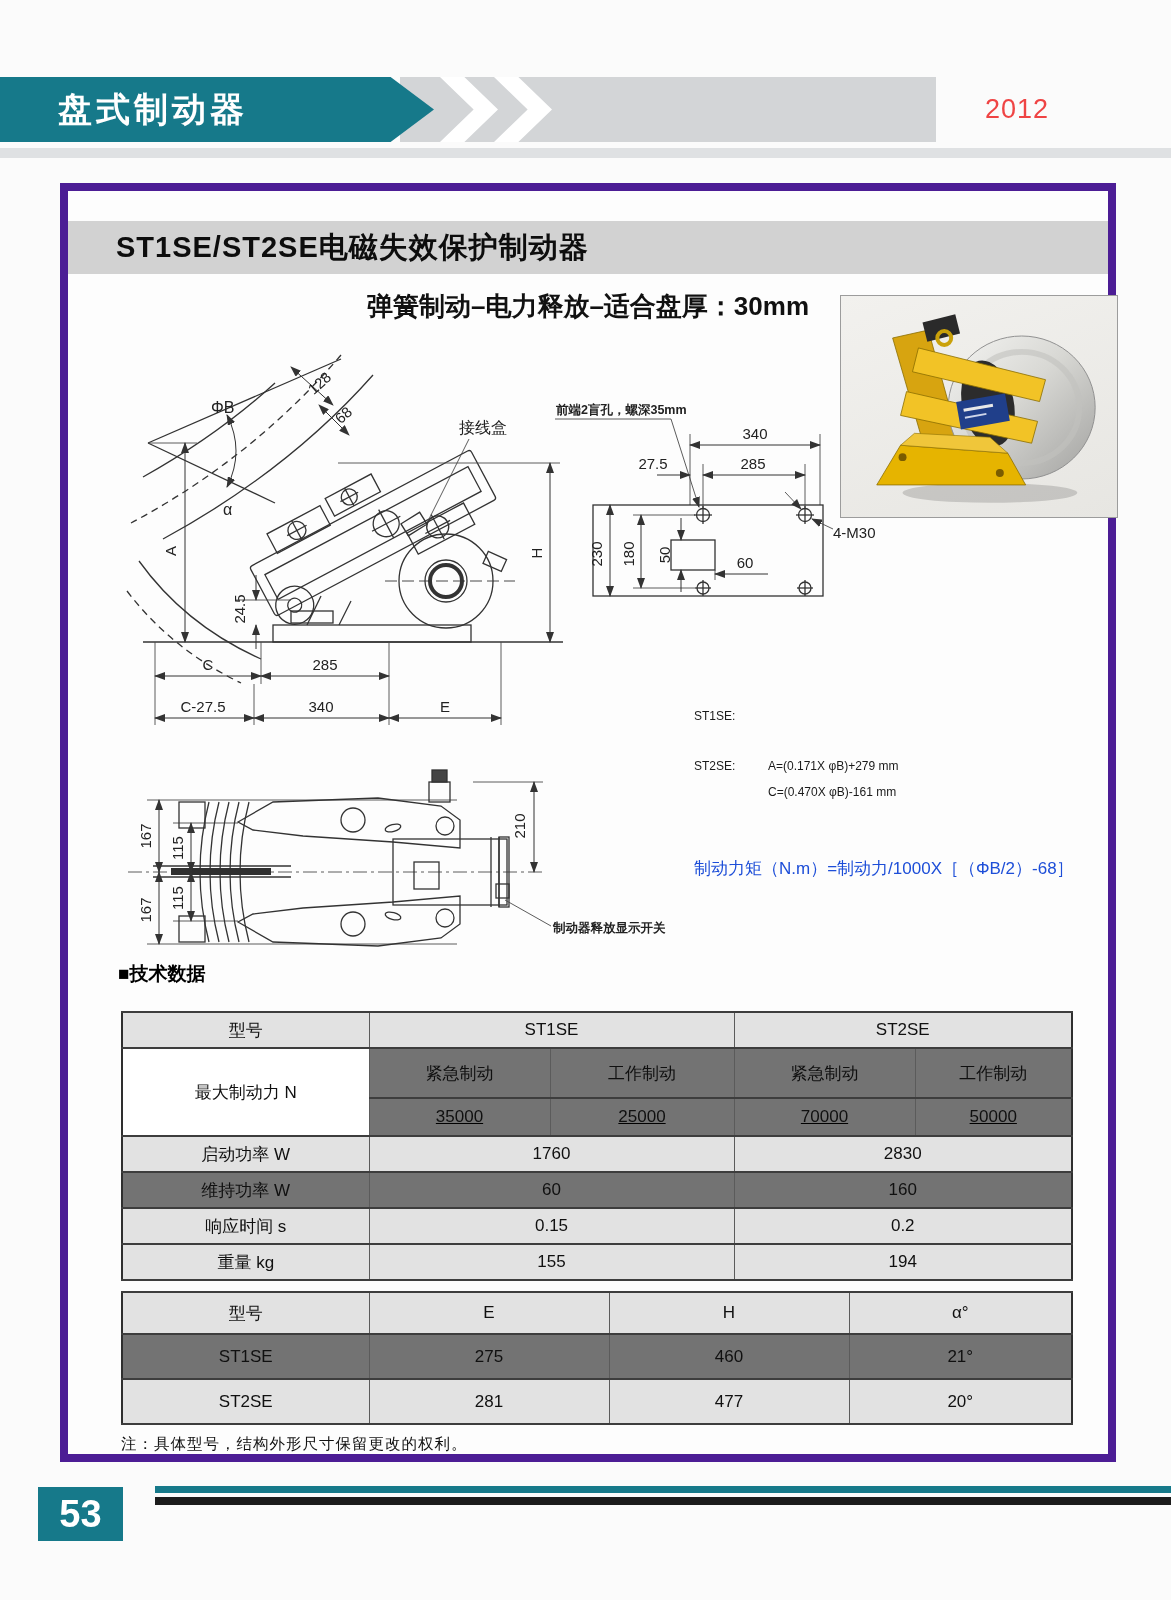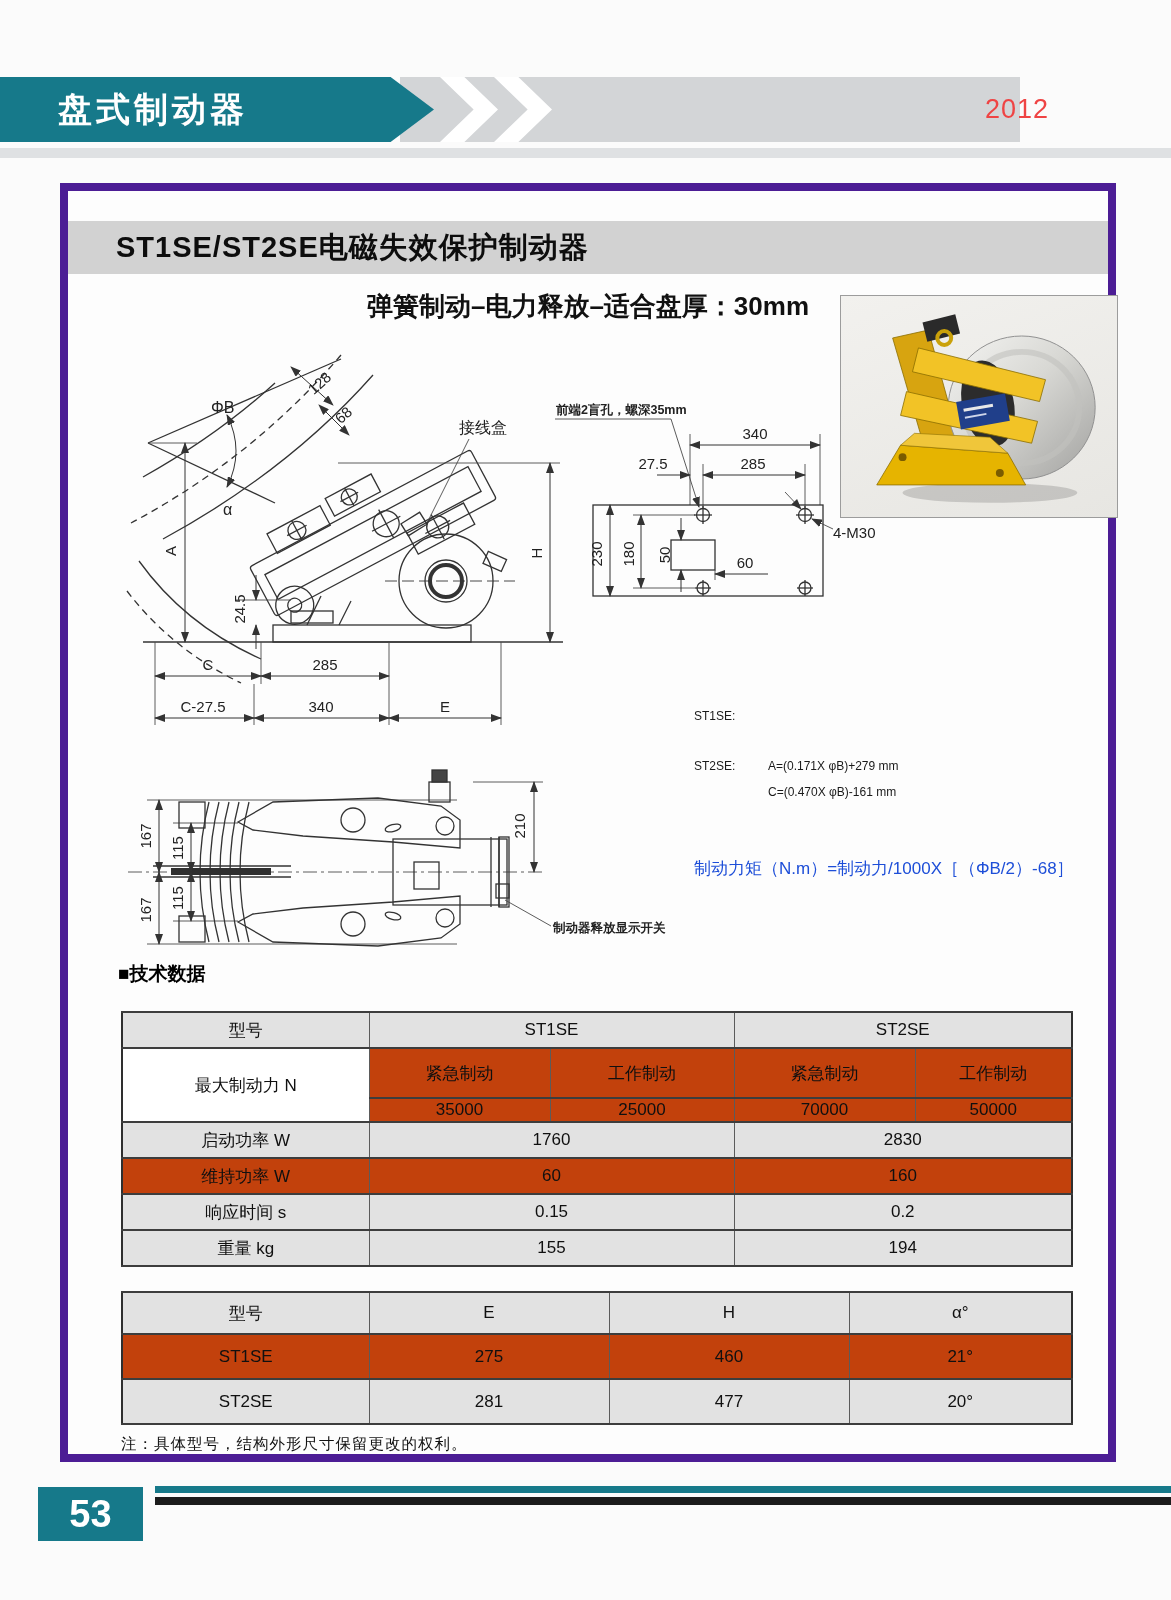--- a/index.html
+++ b/index.html
@@ -1,19 +1,19 @@
 <!DOCTYPE html>
 <html><head>
 <meta charset="utf-8">
 <style>
   html,body{margin:0;padding:0;background:#eceff0;font-family:"Liberation Sans",sans-serif;}
   .page{position:relative;width:1171px;height:1600px;margin:0 auto;background:#fbfbfb;overflow:hidden;}
 
   
-  .banner{position:absolute;left:0;top:77px;width:1020px;height:65px;}
+  .banner{position:absolute;left:0;top:77px;width:936px;height:65px;}
   .banner-gray{position:absolute;left:400px;top:0;right:0;height:100%;background:#d3d5d7;z-index:1;}
   .banner-teal{position:absolute;left:0;top:0;width:434px;height:100%;background:#16798a;z-index:2;
     clip-path:polygon(0 0,90% 0,100% 50%,90% 100%,0 100%);
     display:flex;align-items:center;padding-left:58px;box-sizing:border-box;}
   .banner-teal span{color:#fff;font-size:34px;font-weight:bold;letter-spacing:4px;}
   .chev{position:absolute;top:0;height:100%;width:58px;background:#fff;z-index:3;
     clip-path:polygon(0 0,42% 0,100% 50%,42% 100%,0 100%,58% 50%);}
   .chev1{left:440px;} .chev2{left:494px;}
   .year{position:absolute;left:985px;top:0;height:100%;display:flex;align-items:center;
     font-size:27px;color:#ef4444;letter-spacing:1px;z-index:4;}
@@ -45,32 +45,32 @@
   .dts{font-size:12.5px;fill:#222;font-family:"Liberation Sans",sans-serif;font-weight:bold;}
 
   
   .formulas{position:absolute;left:626px;top:512px;font-size:12px;line-height:26px;color:#1a1a1a;}
   .f-block{display:flex;margin-bottom:24px;}
   .f-label{width:74px;}
   .torque{position:absolute;left:626px;top:666px;font-size:17px;color:#1d4ed8;}
 
   
   .tech-heading{position:absolute;left:50px;top:770px;font-size:19px;font-weight:bold;color:#000;}
-  table{border-collapse:collapse;position:absolute;left:53px;background:#c2410c;border:2px solid #2f2f2f;table-layout:fixed;}
+  table{border-collapse:collapse;position:absolute;left:53px;background:#737373;border:2px solid #2f2f2f;table-layout:fixed;}
   .t1{top:820px;} .t2{top:1100px;}
   td{border-top:2px solid #3d3d3d;border-bottom:2px solid #3d3d3d;
      border-left:1px solid #5b5b5b;border-right:1px solid #5b5b5b;
      text-align:center;font-size:17px;color:#101010;padding:0;}
   tr.gray td{background:#e2e2e2;}
   td.white{background:#fff;}
-  .h36{height:36px;} .h50{height:50px;} .h38{height:24px;} .h42{height:42px;} .h45{height:45px;}
+  .h36{height:36px;} .h50{height:50px;} .h38{height:38px;text-decoration:underline;} .h42{height:42px;} .h45{height:45px;}
   .note{position:absolute;left:53px;top:1243px;font-size:15.5px;color:#111;letter-spacing:1px;}
 
   
-  .page-num{position:absolute;left:38px;top:1487px;width:105px;height:54px;background:#16798a;
+  .page-num{position:absolute;left:38px;top:1487px;width:85px;height:54px;background:#16798a;
     color:#fff;font-size:38px;font-weight:bold;display:flex;align-items:center;justify-content:center;}
   .line-teal{position:absolute;left:155px;top:1486px;right:0;height:7px;background:#16798a;}
   .line-black{position:absolute;left:155px;top:1497px;right:0;height:8px;background:#1c1c1c;}
 </style>
 </head>
 <body>
 
 <div class="page">
 
   <div class="banner">

